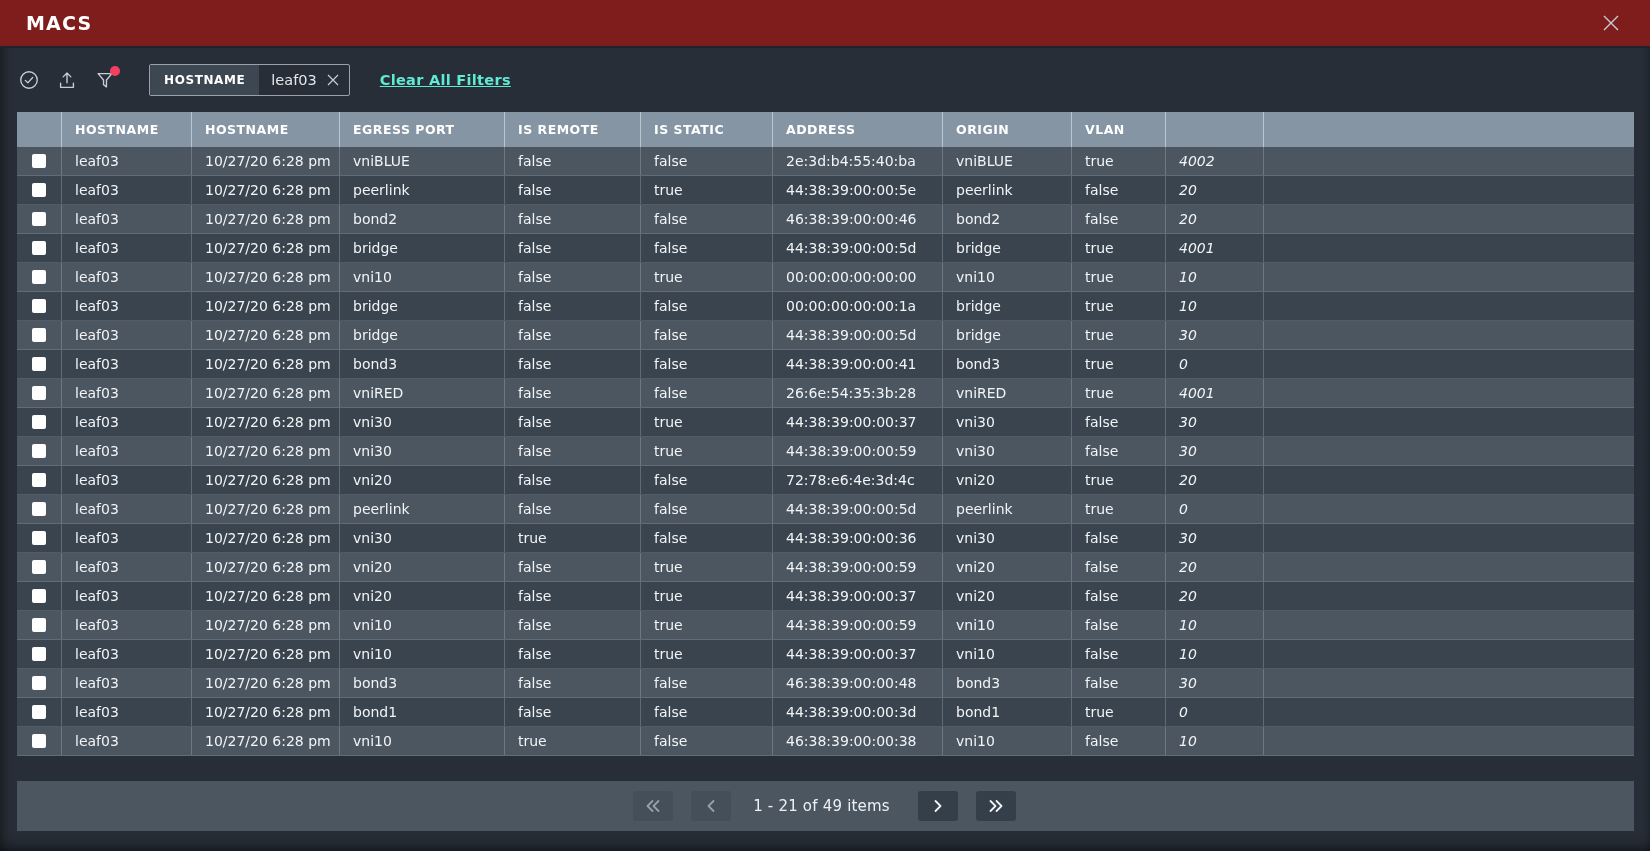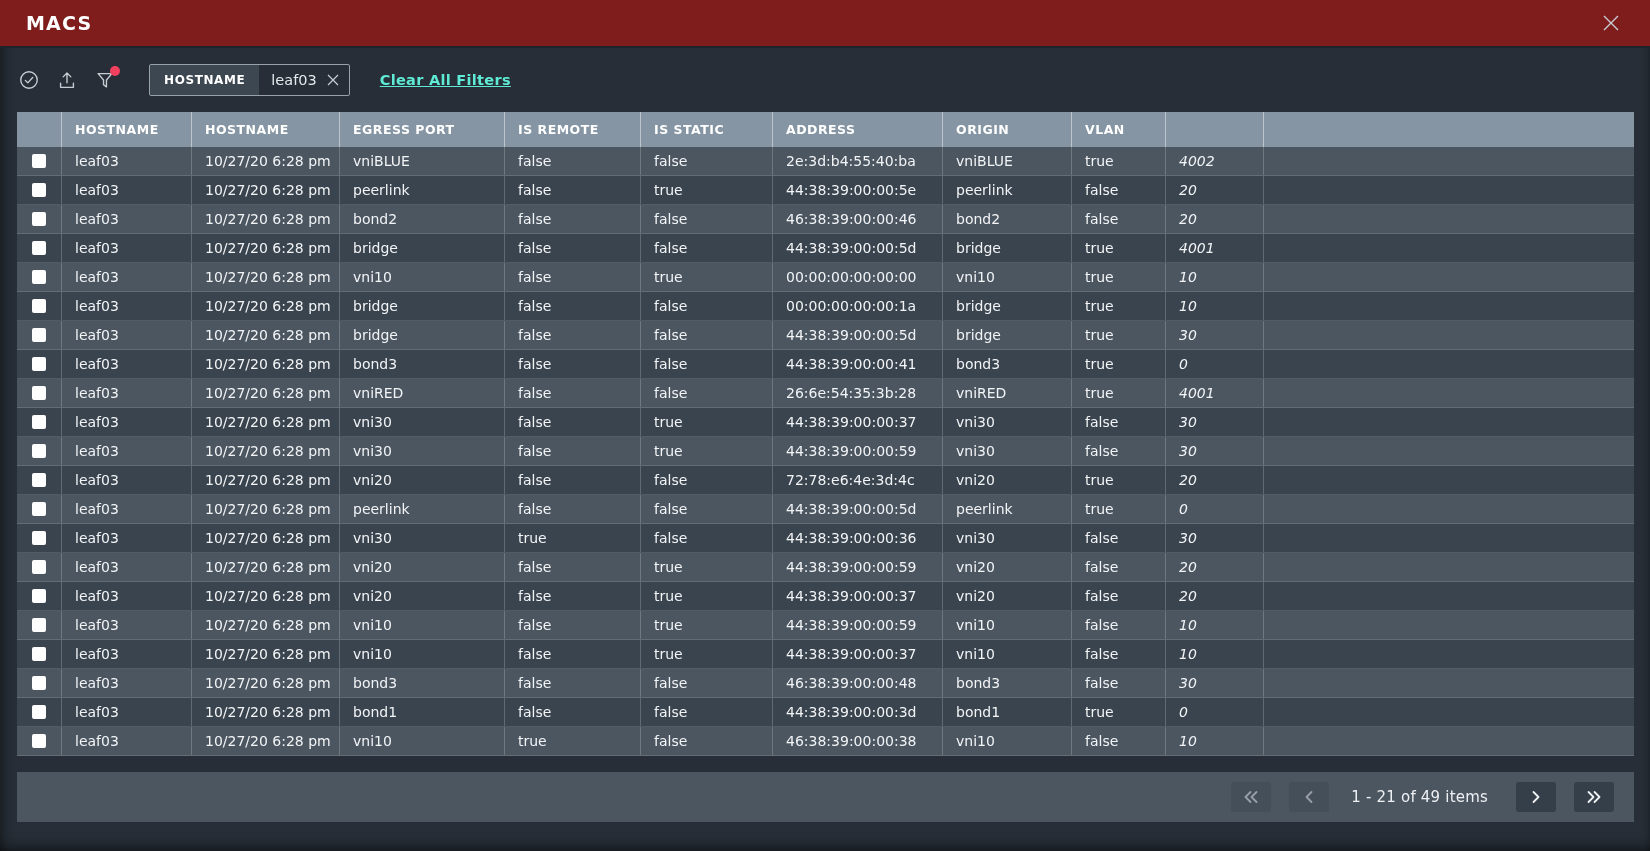--- a/index.html
+++ b/index.html
@@ -59,22 +59,22 @@
   .thead > div { border-right:1px solid rgba(255,255,255,.45); cursor:pointer; }
   .thead > div:nth-child(11) { border-right:none; cursor:default; }
 
   .tr { height:29px; color:#f2f4f6; font-size:14px; border-bottom:1px solid rgba(255,255,255,.13); }
   .tr.odd  { background:#4c5661; }
   .tr.even { background:#3a444e; }
 
   .checkbox { width:14px; height:14px; background:#ffffff; border-radius:2px; cursor:pointer; }
 
   
-  .pager { margin:16px 16px 0 17px; height:50px; background:#4c5661; display:flex;
-    align-items:center; justify-content:flex-end; padding-right:20px; flex:0 0 auto; }
+  .pager { margin:25px 16px 0 17px; height:50px; background:#4c5661; display:flex;
+    align-items:center; justify-content:center; padding-right:20px; flex:0 0 auto; }
   .pg-btn { width:40px; height:30px; border-radius:3px; display:flex; align-items:center;
     justify-content:center; margin-left:18px; }
   .pg-btn svg { fill:none; stroke-linecap:round; stroke-linejoin:round; stroke-width:1.8; }
   .pg-btn.disabled { background:#454f59; cursor:default; }
   .pg-btn.disabled svg { stroke:#98a1aa; }
   .pg-btn.enabled { background:#353f49; cursor:pointer; }
   .pg-btn.enabled svg { stroke:#f0f2f4; }
   .pg-status { color:#eef0f3; font-size:15px; margin:0 10px 0 22px; letter-spacing:.2px; }
 </style>
 </head>

